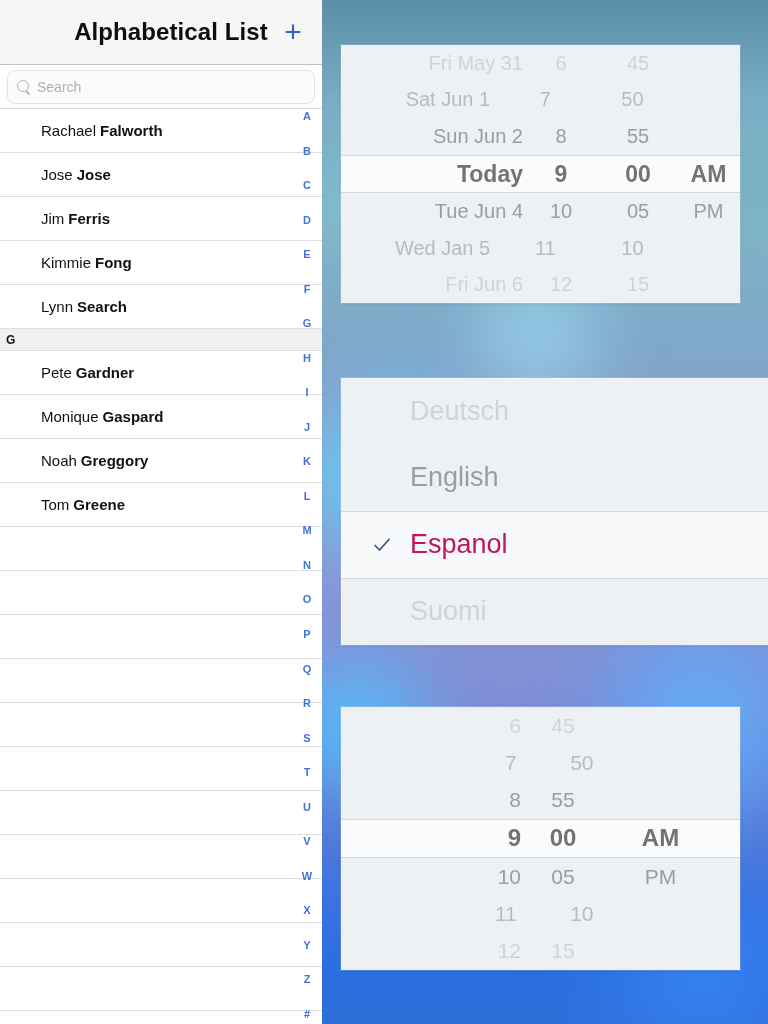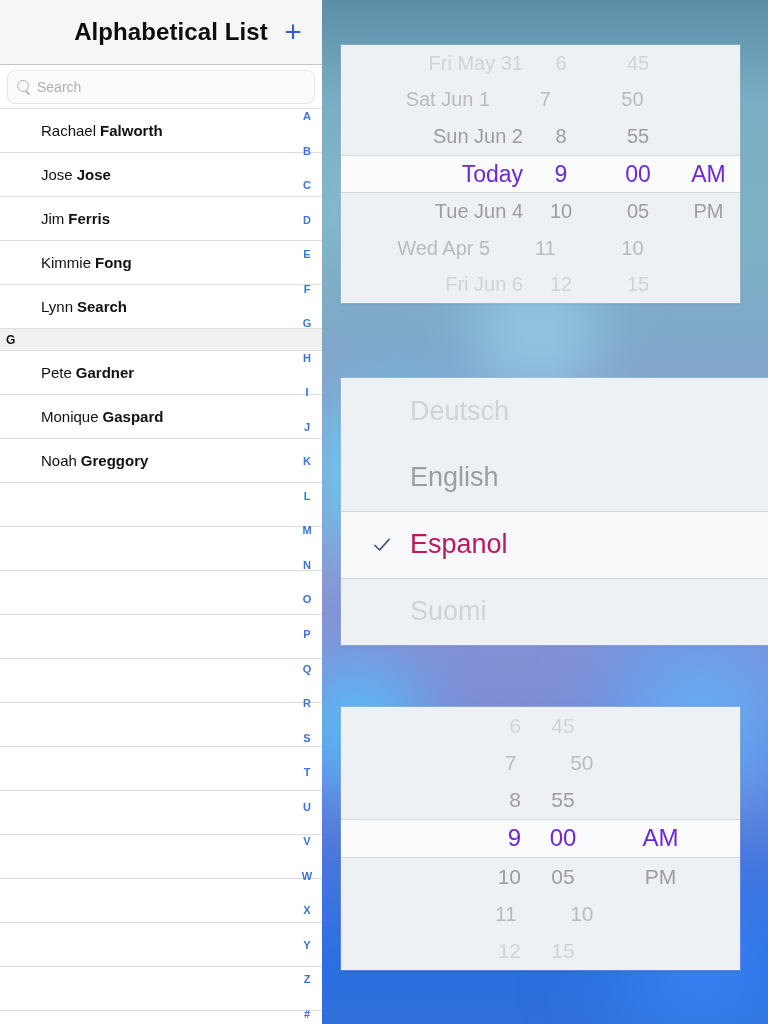--- a/index.html
+++ b/index.html
@@ -125,21 +125,21 @@
   .picker.time   { left:341px; top:707px; width:399px; height:263px; }
 
   .pk-rows { display:flex; flex-direction:column; height:100%; }
   .pk-row {
     flex:1; display:flex; align-items:center;
     font-size:21px; color:#8e8e93;
   }
   .pk-row.sel {
     background:rgba(255,255,255,.72);
     border-top:1px solid #d3d7db; border-bottom:1px solid #d3d7db;
-    color:#6d28d9; font-weight:400;
+    color:#737373; font-weight:700;
   }
   .pk-row.f0 { opacity:.30; }
   .pk-row.f1 { opacity:.55;gap:24px; }
   .pk-row.f2 { opacity:.85; }
 
   
   .date .pk-row { font-size:20px; }
   .date .pk-row.sel { font-size:23px; }
   .col-day   { width:182px; text-align:right; padding-right:0; }
   .col-hour  { width:76px;  text-align:center; }
@@ -221,20 +221,24 @@
           <span class="first">Pete</span>
           <span class="last">Gardner</span>
         </div>
         <div class="row">
           <span class="first">Monique</span>
           <span class="last">Gaspard</span>
         </div>
         <div class="row">
           <span class="first">Noah</span>
           <span class="last">Greggory</span>
+        </div>
+        <div class="row">
+          <span class="first">Tom</span>
+          <span class="last">Greene</span>
         </div>
         <div class="row empty"></div>
         <div class="row empty"></div>
         <div class="row empty"></div>
         <div class="row empty"></div>
         <div class="row empty"></div>
         <div class="row empty"></div>
         <div class="row empty"></div>
         <div class="row empty"></div>
         <div class="row empty"></div>
@@ -300,21 +304,21 @@
           <div class="col-min">00</div>
           <div class="col-ampm">AM</div>
         </div>
         <div class="pk-row f2">
           <div class="col-day">Tue Jun 4</div>
           <div class="col-hour">10</div>
           <div class="col-min">05</div>
           <div class="col-ampm">PM</div>
         </div>
         <div class="pk-row f1">
-          <div class="col-day">Wed Apr 5</div>
+          <div class="col-day">Wed Jan 5</div>
           <div class="col-hour">11</div>
           <div class="col-min">10</div>
           <div class="col-ampm"></div>
         </div>
         <div class="pk-row f0">
           <div class="col-day">Fri Jun 6</div>
           <div class="col-hour">12</div>
           <div class="col-min">15</div>
           <div class="col-ampm"></div>
         </div>

